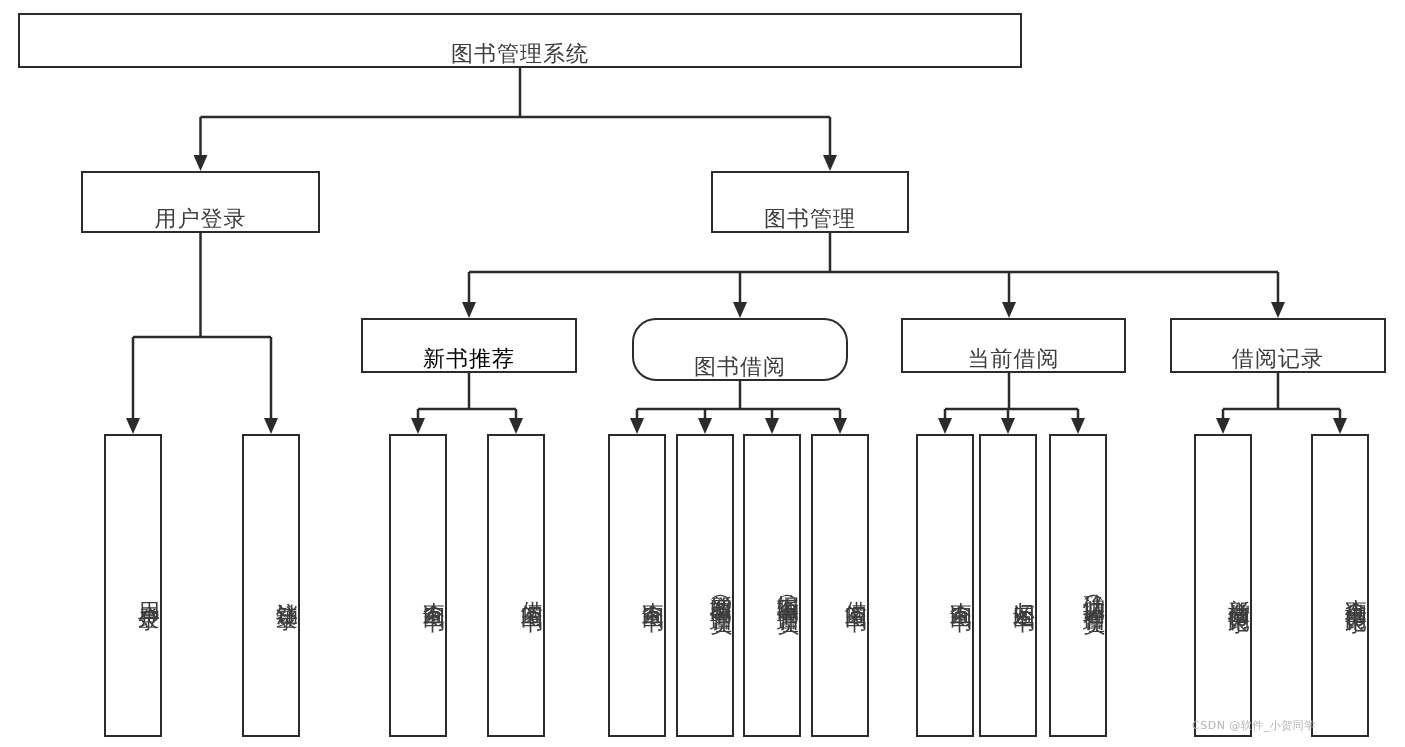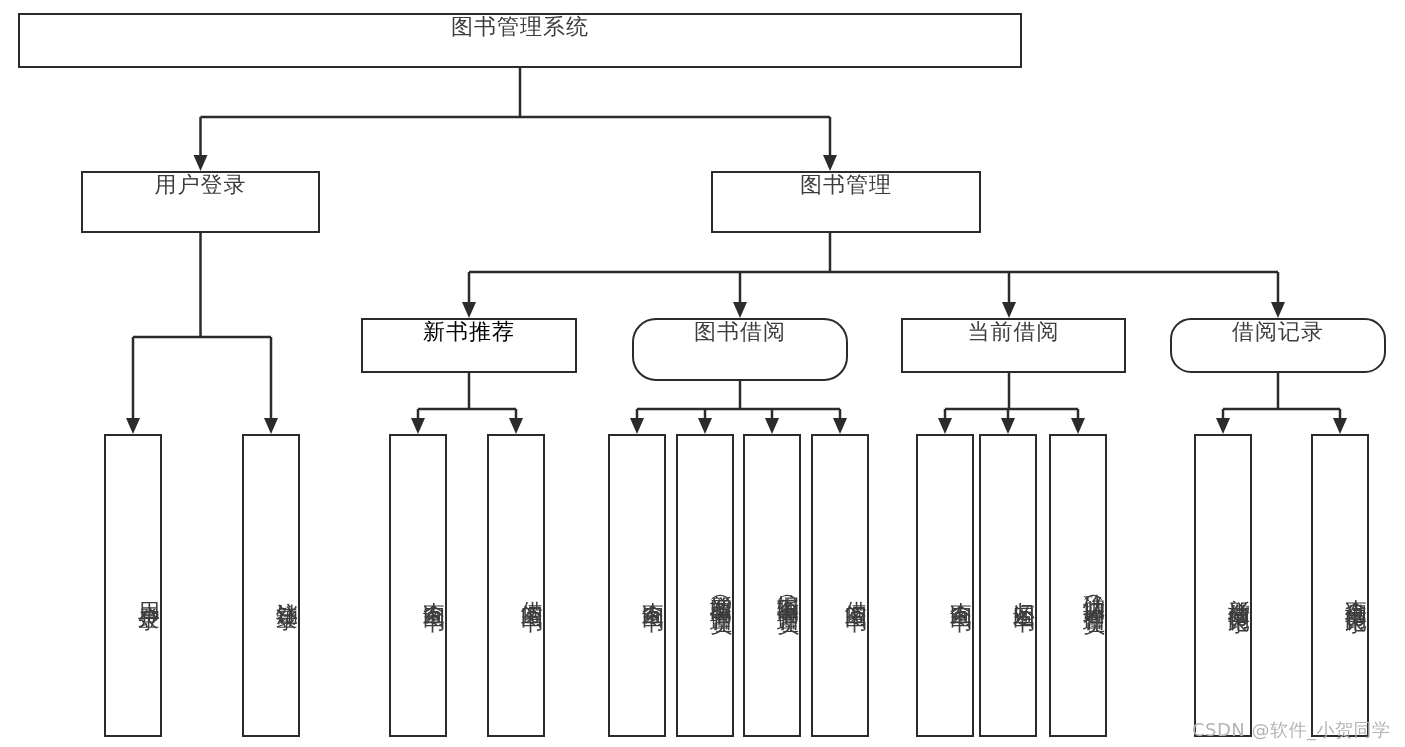--- a/index.html
+++ b/index.html
@@ -26,21 +26,21 @@
     height: 747px;
     pointer-events: none;
   }
   .node {
     position: absolute;
     box-sizing: border-box;
     border: 2.5px solid #2b2b2b;
     background: #ffffff;
     color: #3c3c3c;
     display: flex;
-    align-items: flex-start;
+    align-items: flex-end;
     justify-content: center;
     text-align: center;
   }
   .node.horiz {
     font-size: 22px;
     letter-spacing: 1px;
     line-height: 1.1;
   }
   .node.vert {
     font-size: 22px;
@@ -51,21 +51,21 @@
     align-items: flex-start;
     justify-content: center;
     line-height: 1;
   }
   .node-label {
     display: block;
     white-space: pre;
   }
   .watermark {
     position: absolute;
-    font-size: 18px;
+    font-size: 11px;
     color: #b4b4b4;
     white-space: nowrap;
     letter-spacing: 0.5px;
     font-family: "DejaVu Sans", "Liberation Sans", sans-serif;
   }
 </style>
 </head>
 <body>
 
 <div id="canvas">
@@ -123,33 +123,33 @@
       <line x1="1340" y1="409" x2="1340" y2="418" stroke="#2b2b2b" stroke-width="2.5"></line>
       <polygon points="1333,418 1347,418 1340,434" fill="#2b2b2b"></polygon>
     </svg>
   <div id="nodes">
       <div class="node horiz" style="left: 18px; top: 13px; width: 1004px; height: 55px; border-color: rgb(43, 43, 43); color: rgb(60, 60, 60);">
         <span class="node-label">图书管理系统</span>
       </div>
       <div class="node horiz" style="left: 81px; top: 171px; width: 239px; height: 62px; border-color: rgb(43, 43, 43); color: rgb(60, 60, 60);">
         <span class="node-label">用户登录</span>
       </div>
-      <div class="node horiz" style="left: 711px; top: 171px; width: 270px; height: 62px; border-color: rgb(43, 43, 43); color: rgb(60, 60, 60);">
+      <div class="node horiz" style="left: 711px; top: 171px; width: 198px; height: 62px; border-color: rgb(43, 43, 43); color: rgb(60, 60, 60);">
         <span class="node-label">图书管理</span>
       </div>
       <div class="node horiz" style="left: 361px; top: 318px; width: 216px; height: 55px; border-color: rgb(43, 43, 43); color: #000000;">
         <span class="node-label">新书推荐</span>
       </div>
       <div class="node horiz" style="left: 632px; top: 318px; width: 216px; height: 63px; border-color: rgb(43, 43, 43); color: rgb(60, 60, 60); border-radius: 24px;">
         <span class="node-label">图书借阅</span>
       </div>
       <div class="node horiz" style="left: 901px; top: 318px; width: 225px; height: 55px; border-color: rgb(43, 43, 43); color: rgb(60, 60, 60);">
         <span class="node-label">当前借阅</span>
       </div>
-      <div class="node horiz" style="left: 1170px; top: 318px; width: 216px; height: 55px; border-color: rgb(43, 43, 43); color: rgb(60, 60, 60); border-radius: 21px;">
+      <div class="node horiz" style="left: 1170px; top: 318px; width: 216px; height: 55px; border-color: rgb(43, 43, 43); color: rgb(60, 60, 60);">
         <span class="node-label">借阅记录</span>
       </div>
       <div class="node vert" style="left: 104px; top: 434px; width: 58px; height: 303px; border-color: rgb(43, 43, 43); color: rgb(60, 60, 60);">
         <span class="node-label">用户登录</span>
       </div>
       <div class="node vert" style="left: 242px; top: 434px; width: 58px; height: 303px; border-color: rgb(43, 43, 43); color: rgb(60, 60, 60);">
         <span class="node-label">注销登录</span>
       </div>
       <div class="node vert" style="left: 389px; top: 434px; width: 58px; height: 303px; border-color: rgb(43, 43, 43); color: rgb(60, 60, 60);">
         <span class="node-label">查询图书</span>

